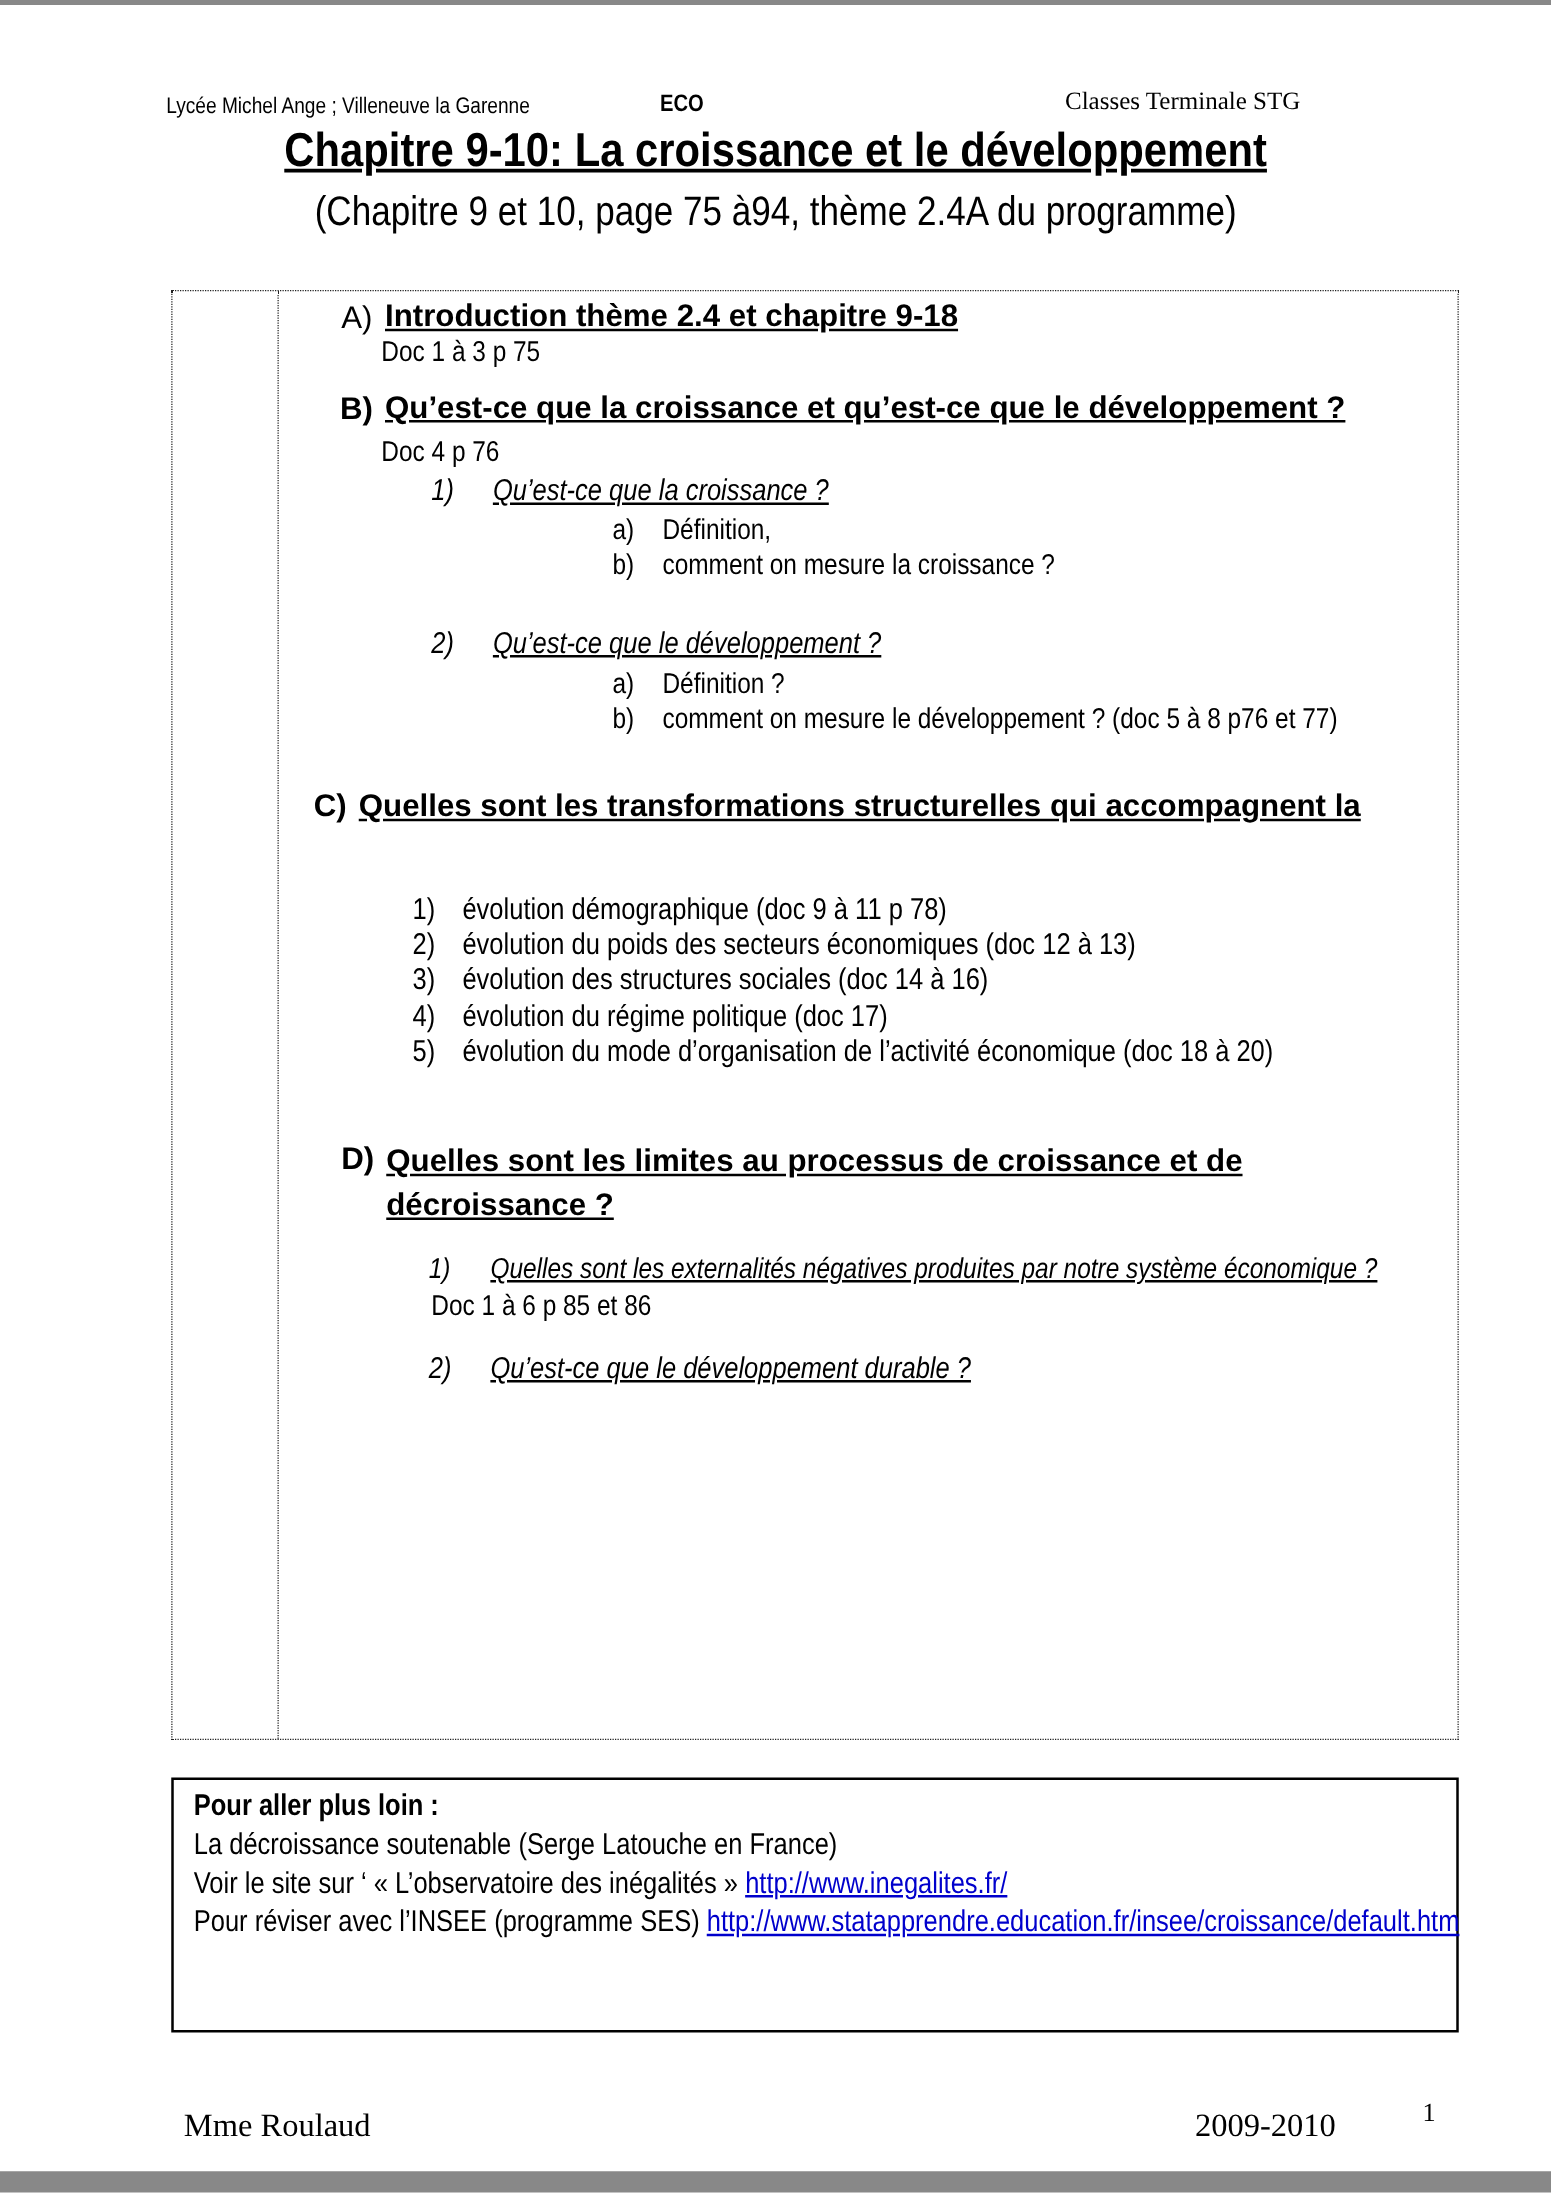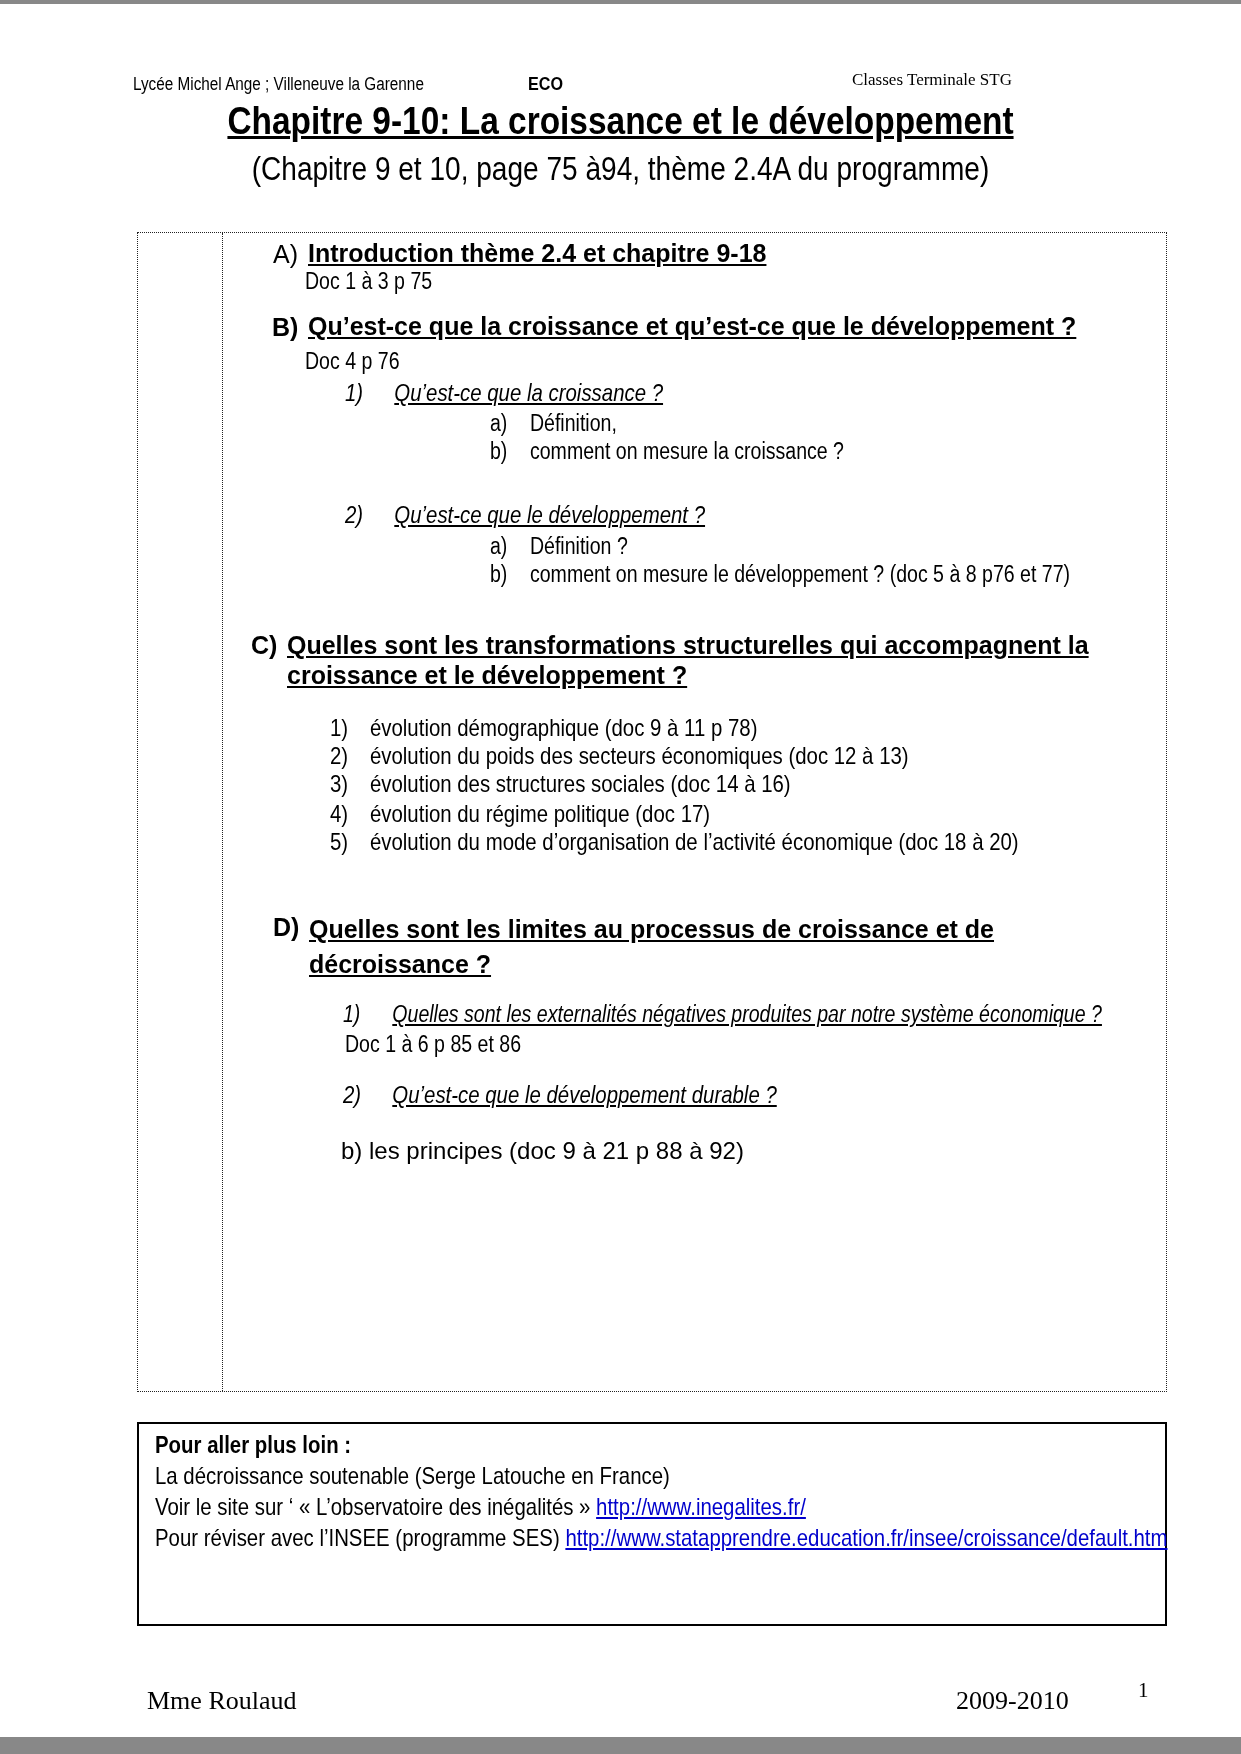--- a/index.html
+++ b/index.html
@@ -43,21 +43,21 @@
   a.doclink { color:#0000cc; text-decoration:underline; cursor:pointer; }
   .footer-txt { font-family:"Liberation Serif", serif; font-size:26px; }
 </style>
 </head>
 <body>
 
 <div class="page">
 
   <div class="ln nr" style="left:133px; top:70px; font-size:18px;">Lycée Michel Ange ; Villeneuve la Garenne</div>
   <div class="ln nr b" style="left:528px; top:69px; font-size:19px;">ECO</div>
-  <div class="ln serif" style="left:852px; top:66px; font-size:17px;">Classes Terminale STG</div>
+  <div class="ln serif" style="left:852px; top:66px; font-size:20px;">Classes Terminale STG</div>
 
   <div class="title-wrap">
     <span class="u">Chapitre 9-10: La croissance et le développement</span>
   </div>
   <div class="subtitle-wrap">
     <span>(Chapitre 9 et 10, page 75 à94, thème 2.4A du programme)</span>
   </div>
 
   <div class="outline-table">
     <div class="col-divider"></div>
@@ -90,21 +90,21 @@
   </div>
   <div class="ln nr" style="left:490px; top:529px;">
     <span class="abnum">a)</span><span>Définition ?</span>
   </div>
   <div class="ln nr" style="left:490px; top:557px;">
     <span class="abnum">b)</span><span>comment on mesure le développement ? (doc 5 à 8 p76 et 77)</span>
   </div>
 
   <div class="ln hd" style="left:251px; top:627px;">C)</div>
   <div class="ln hd c-head" style="left:287px; top:626px;">
-    <span class="u"><span>Quelles sont les transformations structurelles qui accompagnent la</span><br><span>croissance et le développement ?</span></span>
+    <span class="u"><span>Quelles sont les transformations structurelles qui accompagnent la</span><br></span>
   </div>
 
   <div class="ln nr" style="left:330px; top:710px; font-size:24px;">
     <span class="cnum">1)</span><span>évolution démographique (doc 9 à 11 p 78)</span>
   </div>
   <div class="ln nr" style="left:330px; top:738px; font-size:24px;">
     <span class="cnum">2)</span><span>évolution du poids des secteurs économiques (doc 12 à 13)</span>
   </div>
   <div class="ln nr" style="left:330px; top:766px; font-size:24px;">
     <span class="cnum">3)</span><span>évolution des structures sociales (doc 14 à 16)</span>
@@ -122,21 +122,20 @@
   </div>
 
   <div class="ln nr it" style="left:343px; top:997px;">
     <span class="qnum">1)</span><span class="u">Quelles sont les externalités négatives produites par notre système économique ?</span>
   </div>
   <div class="ln nr" style="left:345px; top:1027px;">Doc 1 à 6 p 85 et 86</div>
 
   <div class="ln nr it" style="left:343px; top:1077px; font-size:24px;">
     <span class="qnum">2)</span><span class="u">Qu’est-ce que le développement durable ?</span>
   </div>
-  <div class="ln" style="left:341px; top:1133px; font-size:24px;">b) les principes (doc 9 à 21 p 88 à 92)</div>
 
   <div class="further-box"></div>
   <div class="ln nr b" style="left:155px; top:1427px; font-size:24px;">Pour aller plus loin :</div>
   <div class="ln nr" style="left:155px; top:1458px; font-size:24px;">La décroissance soutenable (Serge Latouche en France)</div>
   <div class="ln nr" style="left:155px; top:1489px; font-size:24px;">
     <span>Voir le site sur ‘ « L’observatoire des inégalités » </span><a class="doclink">http://www.inegalites.fr/</a>
   </div>
   <div class="ln nr" style="left:155px; top:1520px; font-size:24px;">
     <span>Pour réviser avec l’INSEE (programme SES) </span><a class="doclink">http://www.statapprendre.education.fr/insee/croissance/default.htm</a>
   </div>

